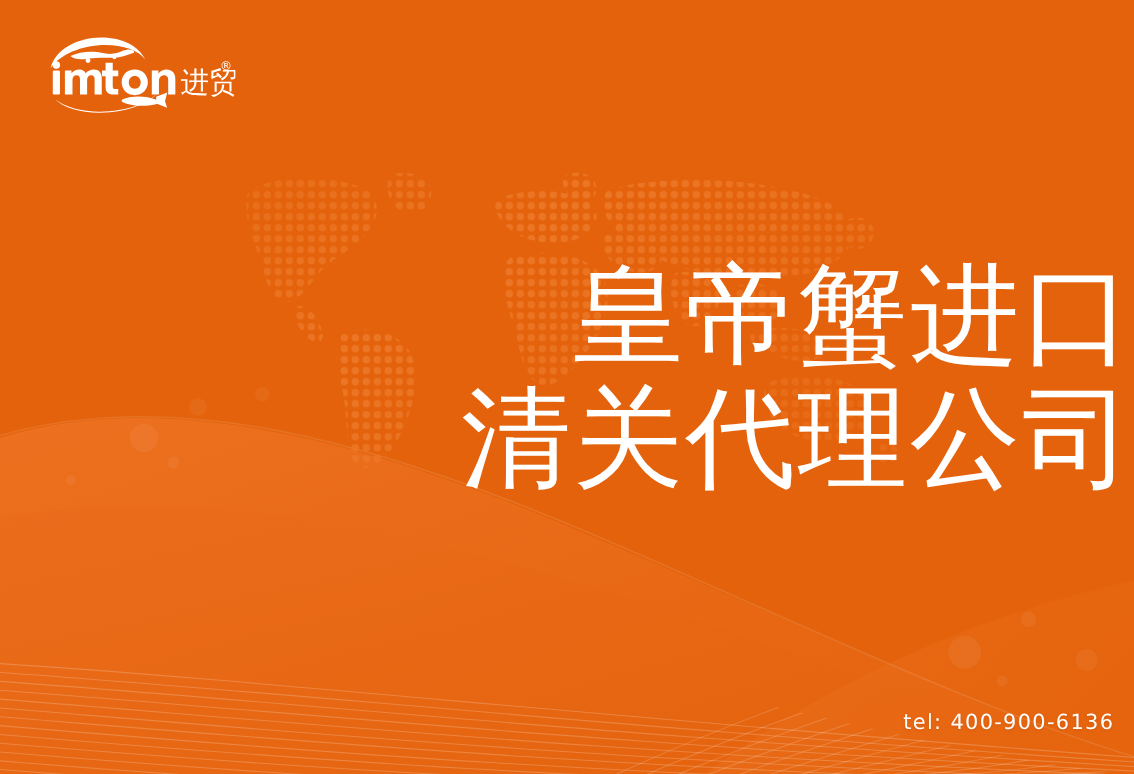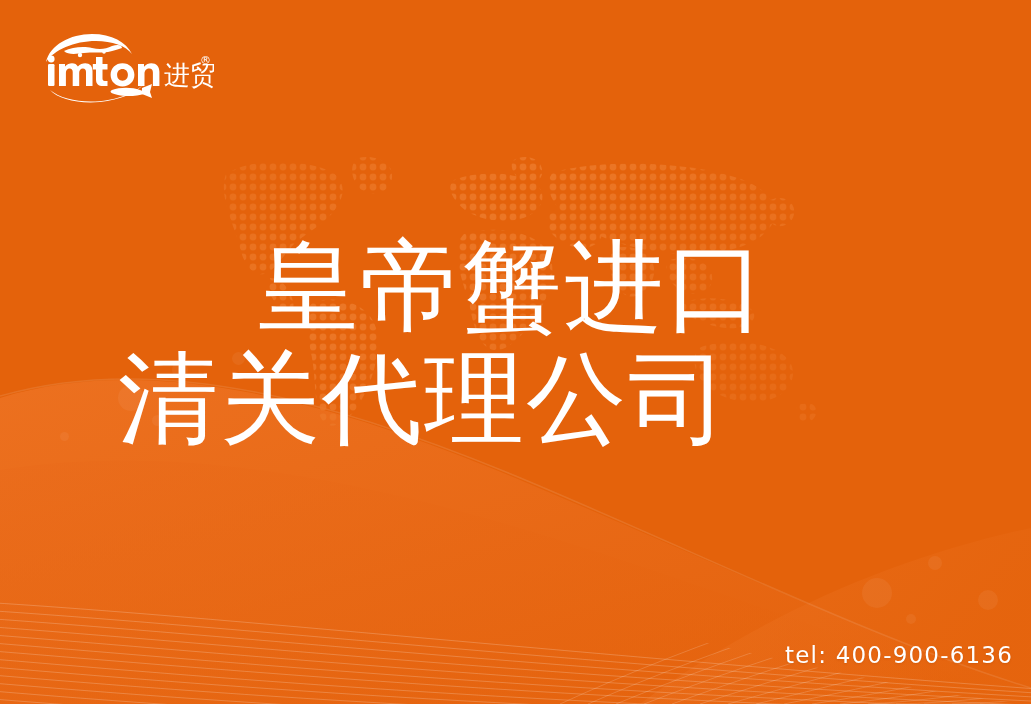--- a/index.html
+++ b/index.html
@@ -53,40 +53,41 @@
     height: 72px;
   }
 
   
   #headline {
     position: absolute;
     left: 0;
     top: 231px;
     width: 1031px;
     color: #ffffff;
+    text-align: right;
   }
   .headline-line {
     font-family: "DejaVu Sans", "Liberation Sans", sans-serif;
     font-weight: 400;
     font-size: 100px;
     line-height: 112px;
     letter-spacing: 2px;
     white-space: nowrap;
     color: #ffffff;
   }
   #line1 { padding-left: 258px; }
   #line2 { padding-left: 118px; }
 
   
   #phone {
     position: absolute;
     right: 18px;
     bottom: 36px;
     color: #ffffff;
-    font-size: 23px;
+    font-size: 19px;
     letter-spacing: 1.2px;
     font-family: "DejaVu Sans", "Liberation Sans", sans-serif;
     white-space: nowrap;
     text-shadow: 0 1px 2px rgba(150, 60, 0, 0.25);
   }
 </style>
 </head>
 <body>
 
 <div id="poster">

